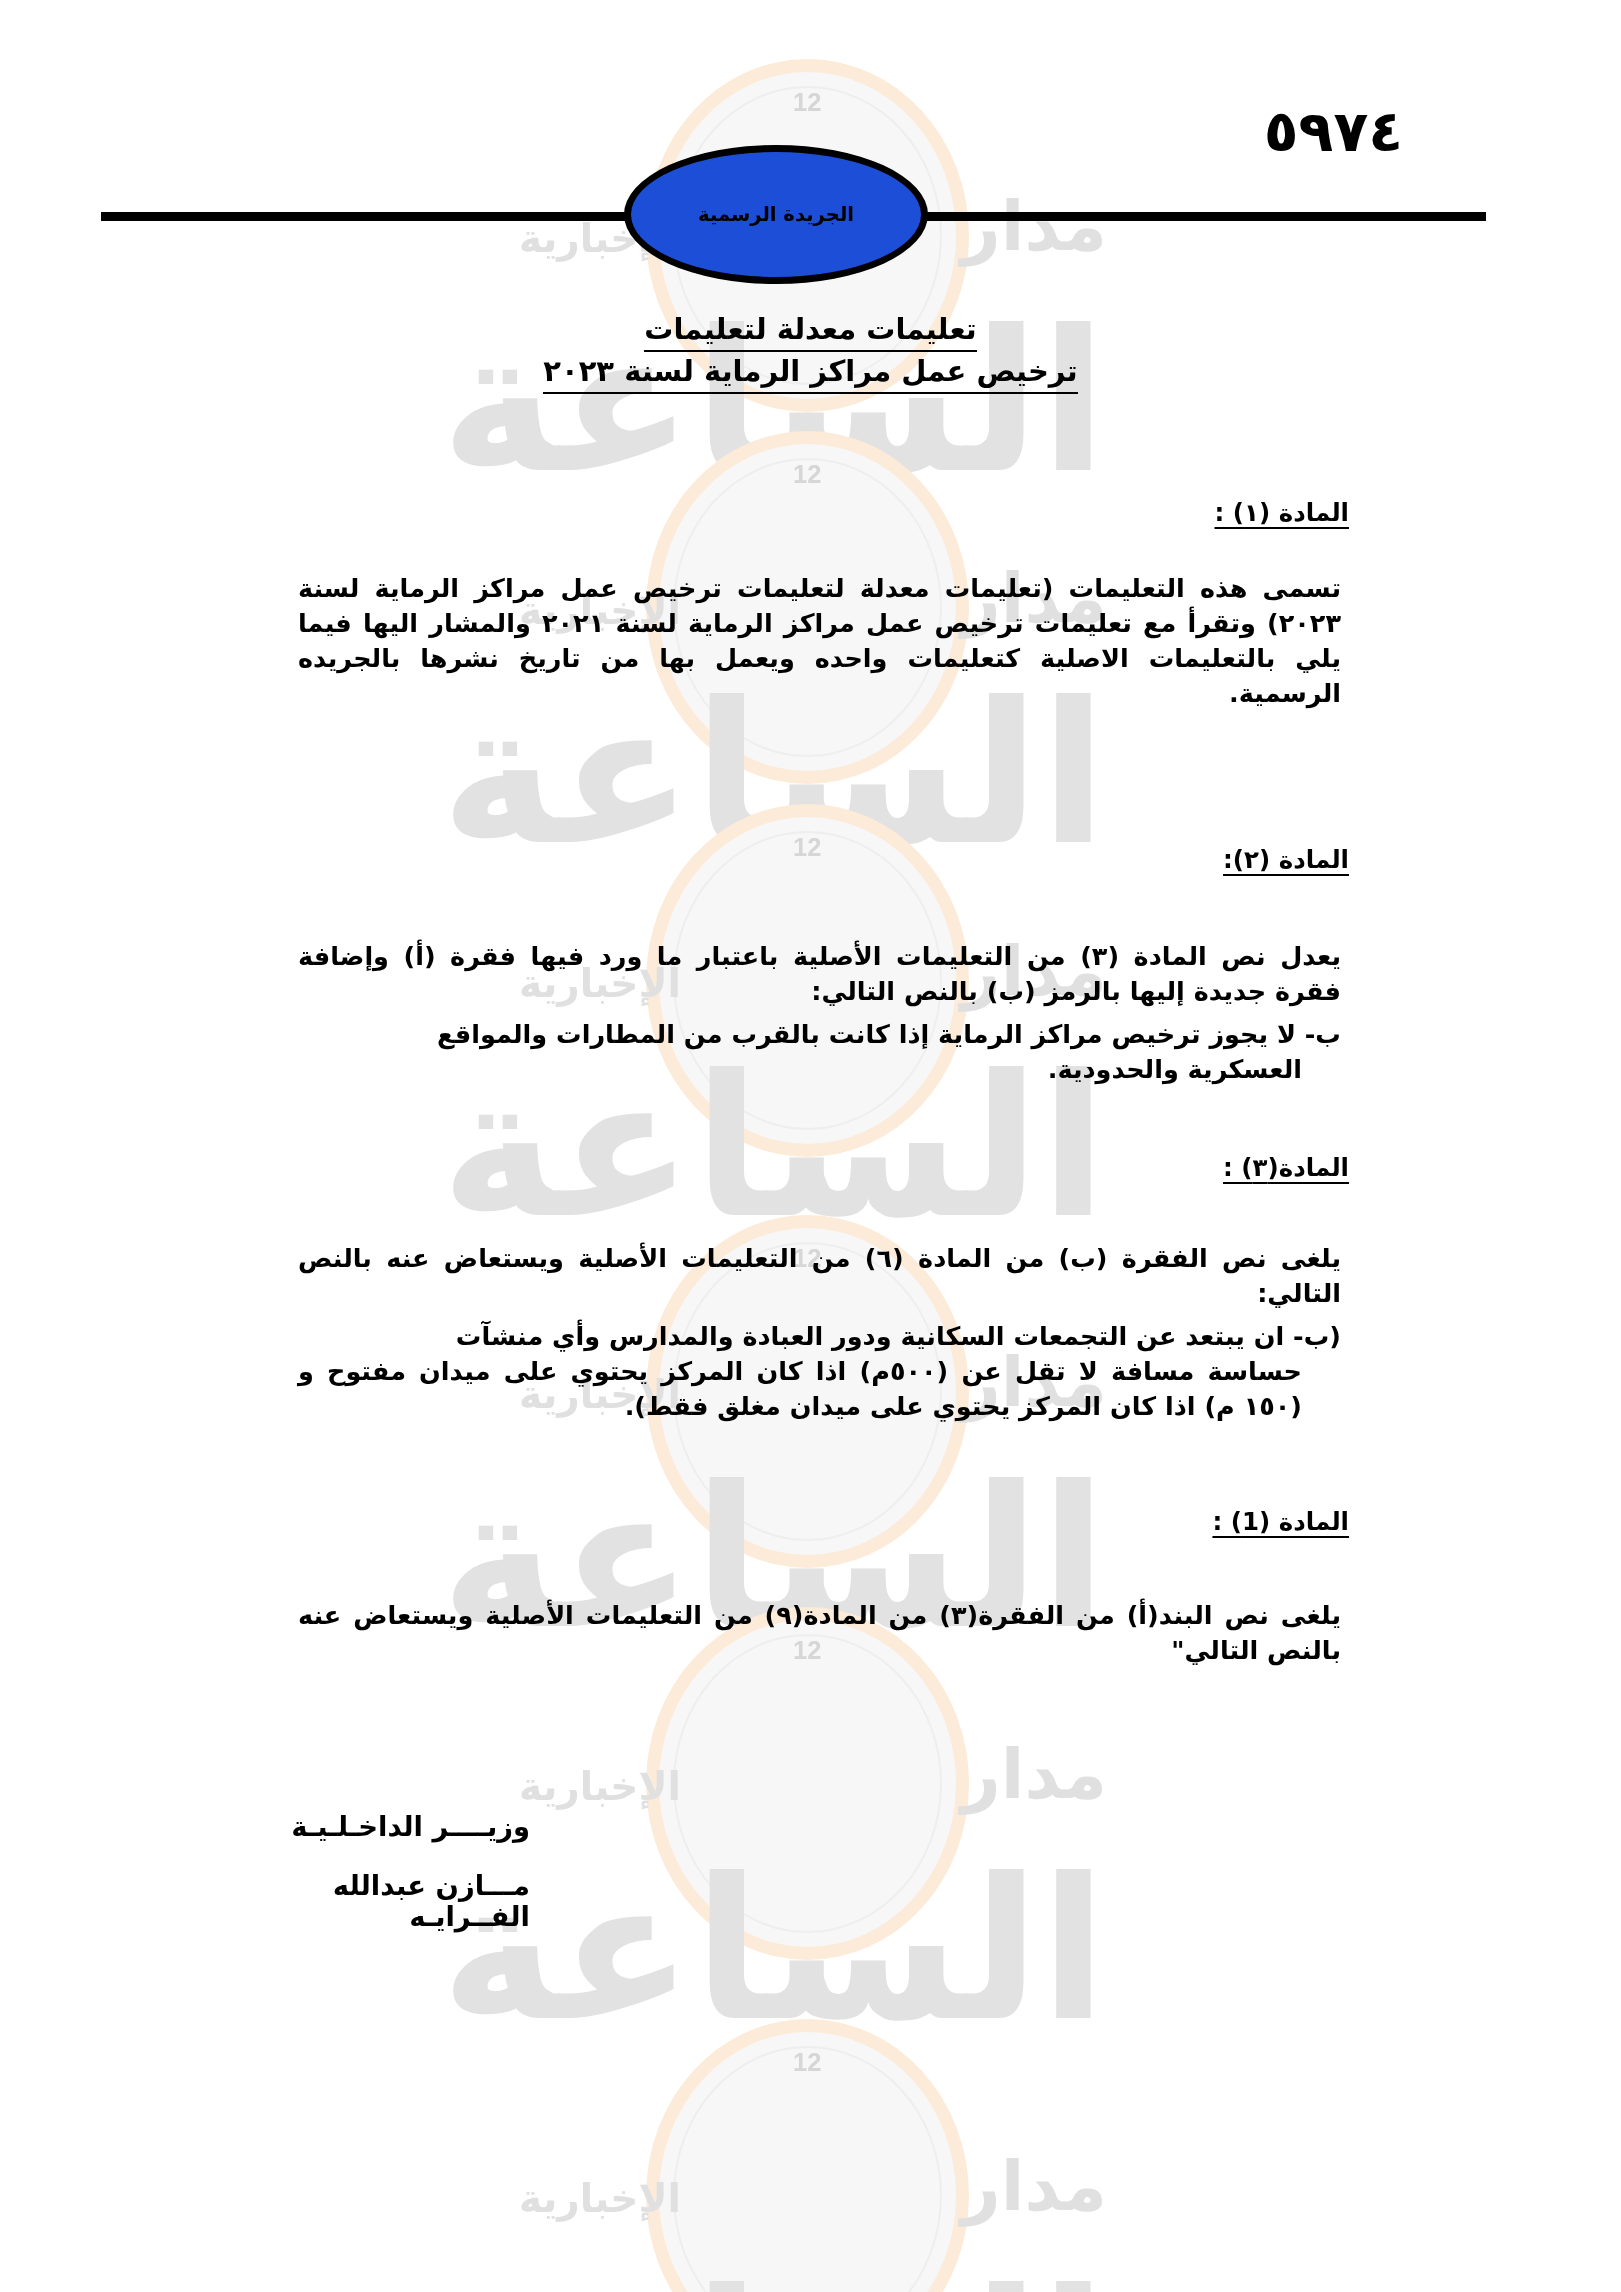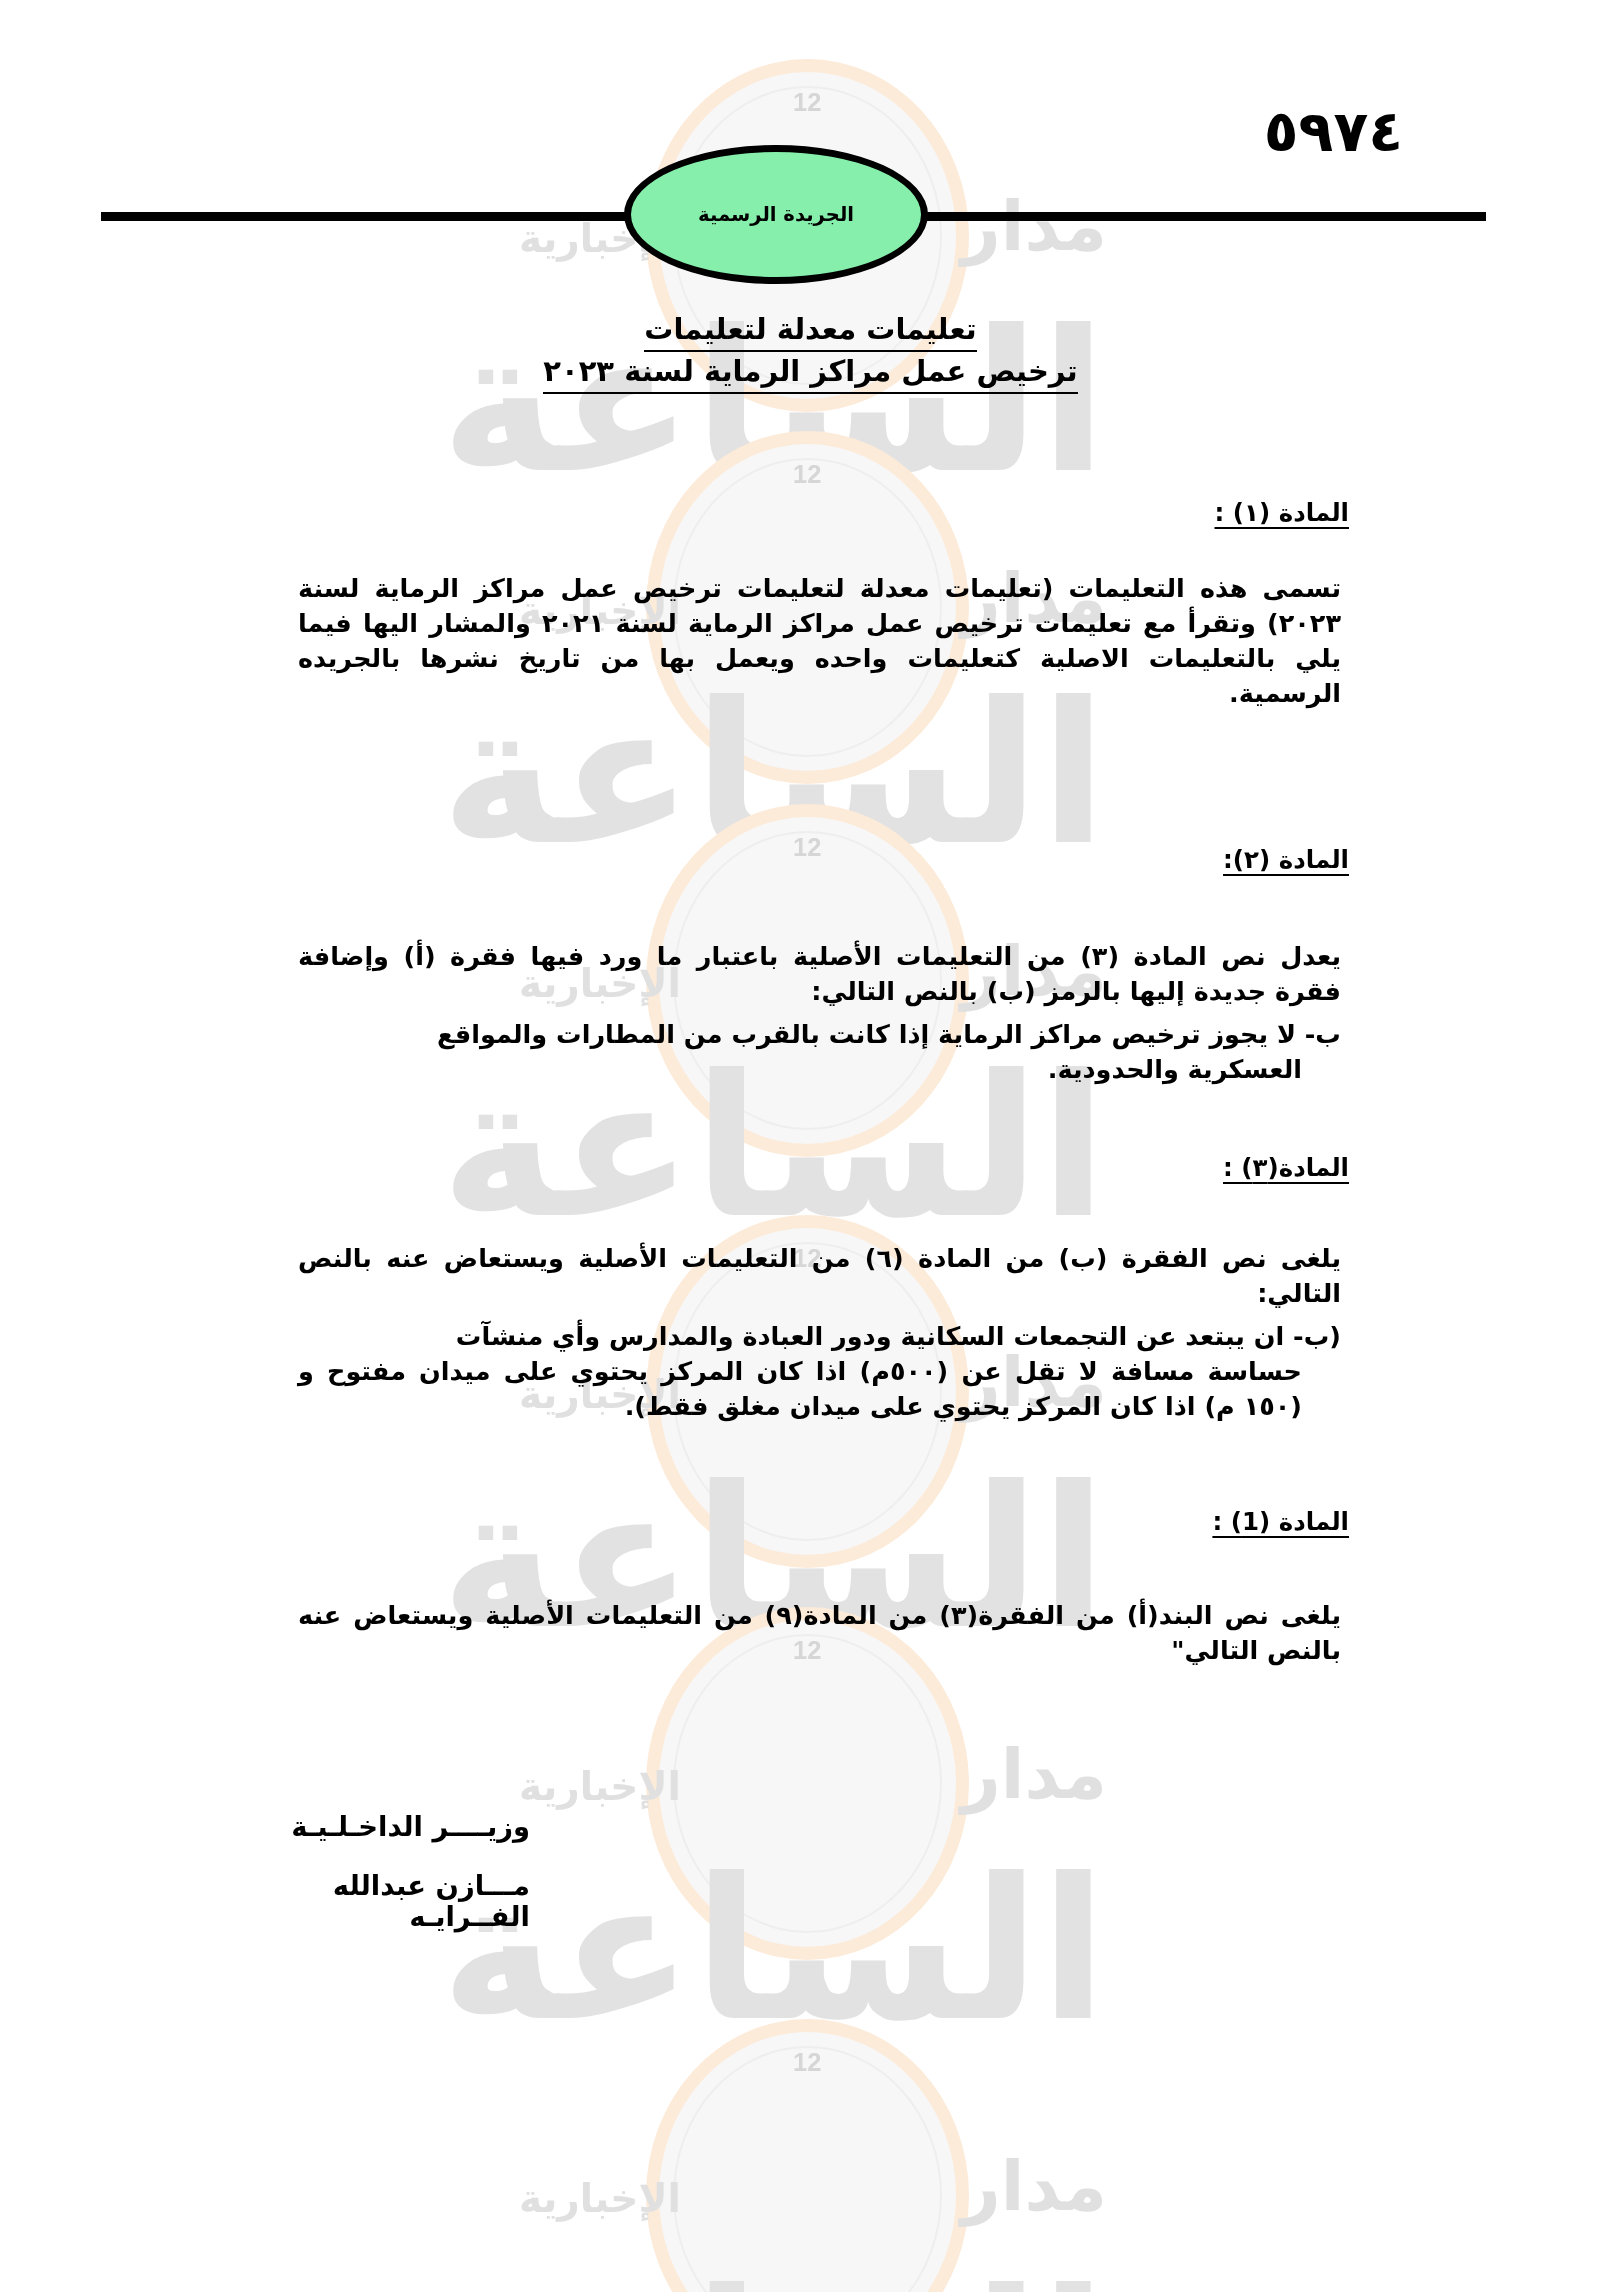--- a/index.html
+++ b/index.html
@@ -11,21 +11,21 @@
   .wm .ring .face { position:absolute; inset:13.7px; border-radius:50%; border:2px solid #eee; }
   .wm .num { position:absolute; color:#d6d6d6; font-family:"Liberation Sans",sans-serif; font-weight:bold; font-size:25.5px; }
   .wm .big { position:absolute; top:245px; left:0; width:588px; text-align:center; color:#e2e2e2;
              font-family:"DejaVu Sans",sans-serif; font-weight:bold; font-size:196px; line-height:1; direction:rtl; }
   .wm .small-l { position:absolute; left:0; top:157px; color:#e0e0e0; font-weight:bold; font-size:39px; direction:rtl; }
   .wm .small-r { position:absolute; right:0; top:127px; color:#e0e0e0; font-weight:bold; font-size:69px; direction:rtl; }
 
   .page-number { position:absolute; right:218px; top:98px; font-family:"DejaVu Sans",sans-serif; font-weight:bold; font-size:57px; letter-spacing:5.9px; }
   .rule { position:absolute; left:101px; width:1385px; top:212px; height:8.8px; background:#000; }
   .oval { position:absolute; left:624px; top:145px; width:304px; height:139px; border:7.8px solid #000; border-radius:50%;
-          background:#86efac; box-sizing:border-box; display:flex; align-items:center; justify-content:center; }
+          background:#1d4ed8; box-sizing:border-box; display:flex; align-items:center; justify-content:center; }
   .oval span { font-size:19.6px; font-weight:bold; direction:rtl; }
 
   .title { position:absolute; left:0; width:1621px; text-align:center; direction:rtl; font-weight:bold; }
   .title span { font-family:"DejaVu Sans",sans-serif; font-size:29px; border-bottom:2.9px solid #000; padding-bottom:3.9px; }
   .t1 { top:312px; } .t2 { top:354px;text-align:center; }
 
   .article-head { position:absolute; right:272px; direction:rtl; font-weight:bold; font-size:24.5px; text-decoration:underline; text-underline-offset:5.9px; }
   .para { position:absolute; right:272px; width:1059px; direction:rtl; text-align:justify; text-align-last:right;
           font-weight:bold; font-size:25.5px; line-height:35px; }
   .para p { margin:8px; }

